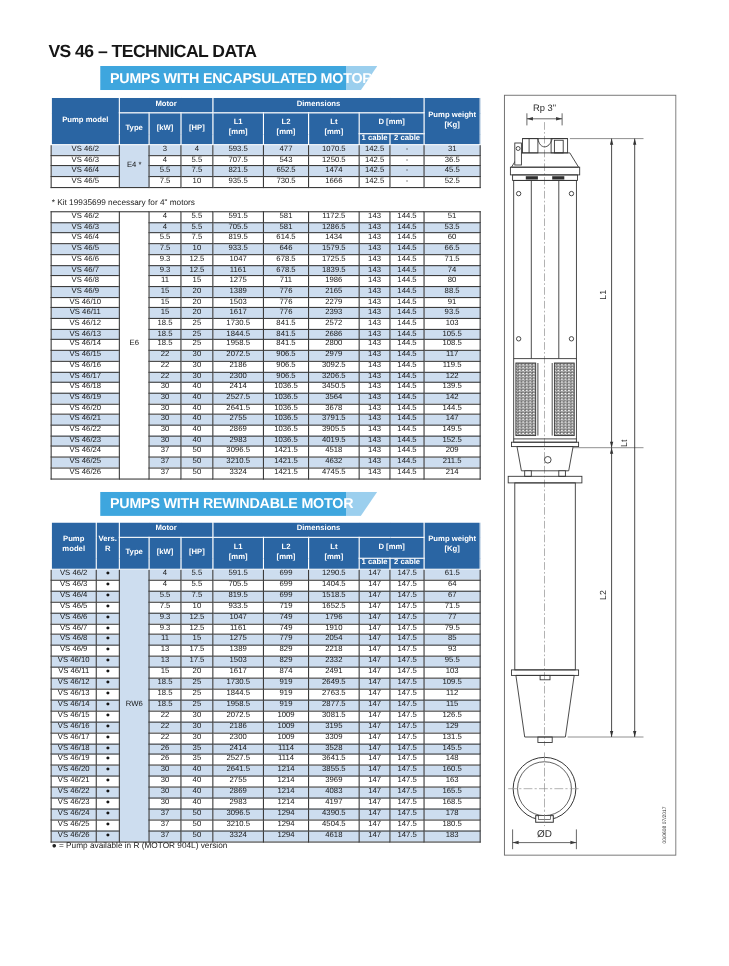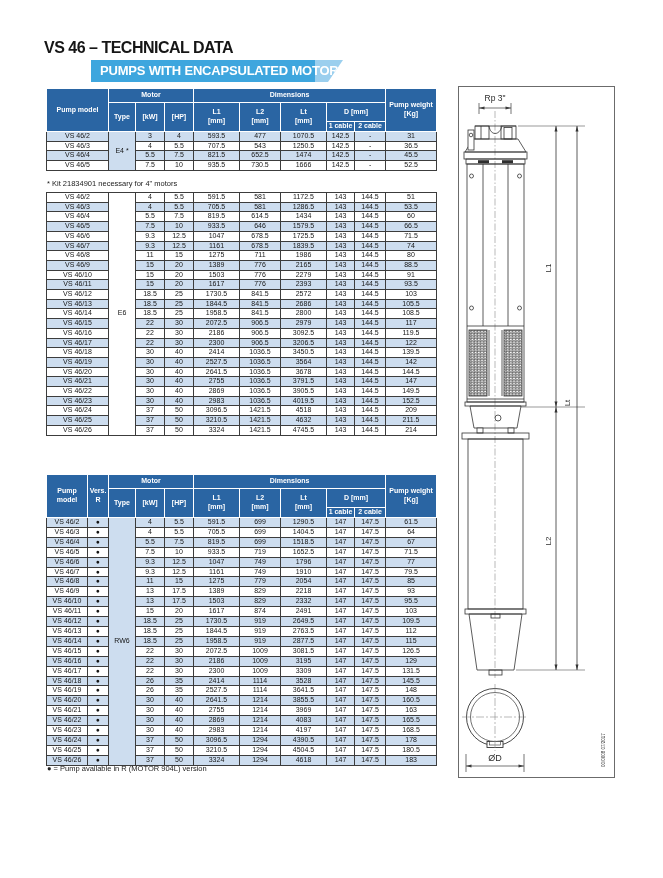--- a/index.html
+++ b/index.html
@@ -137,21 +137,21 @@
             <td data-name="value-cell">730.5</td>
             <td data-name="value-cell">1666</td>
             <td data-name="value-cell">142.5</td>
             <td data-name="value-cell">-</td>
             <td data-name="value-cell">52.5</td>
           </tr>
         </tbody>
     </table>
   </div>
 
-  <div class="fnote fn1" data-name="kit-footnote">* Kit 21834901 necessary for 4" motors</div>
+  <div class="fnote fn1" data-name="kit-footnote">* Kit 19935699 necessary for 4" motors</div>
 
   <div class="tblwrap w2" data-name="encapsulated-e6-table-wrap">
     <table class="dtable t2" data-name="encapsulated-e6-table">
       <colgroup>
         <col style="width:62px">
           <col style="width:27px">
           <col style="width:29px">
           <col style="width:29px">
         <col style="width:46px">
           <col style="width:41px">
@@ -434,20 +434,23 @@
             <td data-name="value-cell">1421.5</td>
             <td data-name="value-cell">4745.5</td>
             <td data-name="value-cell">143</td>
             <td data-name="value-cell">144.5</td>
             <td data-name="value-cell">214</td>
           </tr>
         </tbody>
     </table>
   </div>
 
+  <div class="banner banner2" data-name="section-banner-rewindable">
+    <span data-name="section-banner-rewindable-label">PUMPS WITH REWINDABLE MOTOR</span>
+  </div>
 
   <div class="tblwrap w3" data-name="rewindable-table-wrap">
     <table class="dtable t3" data-name="rewindable-table">
       <colgroup>
         <col style="width:41px">
           <col style="width:21px">
           <col style="width:27px">
           <col style="width:29px">
         <col style="width:29px">
           <col style="width:46px">

